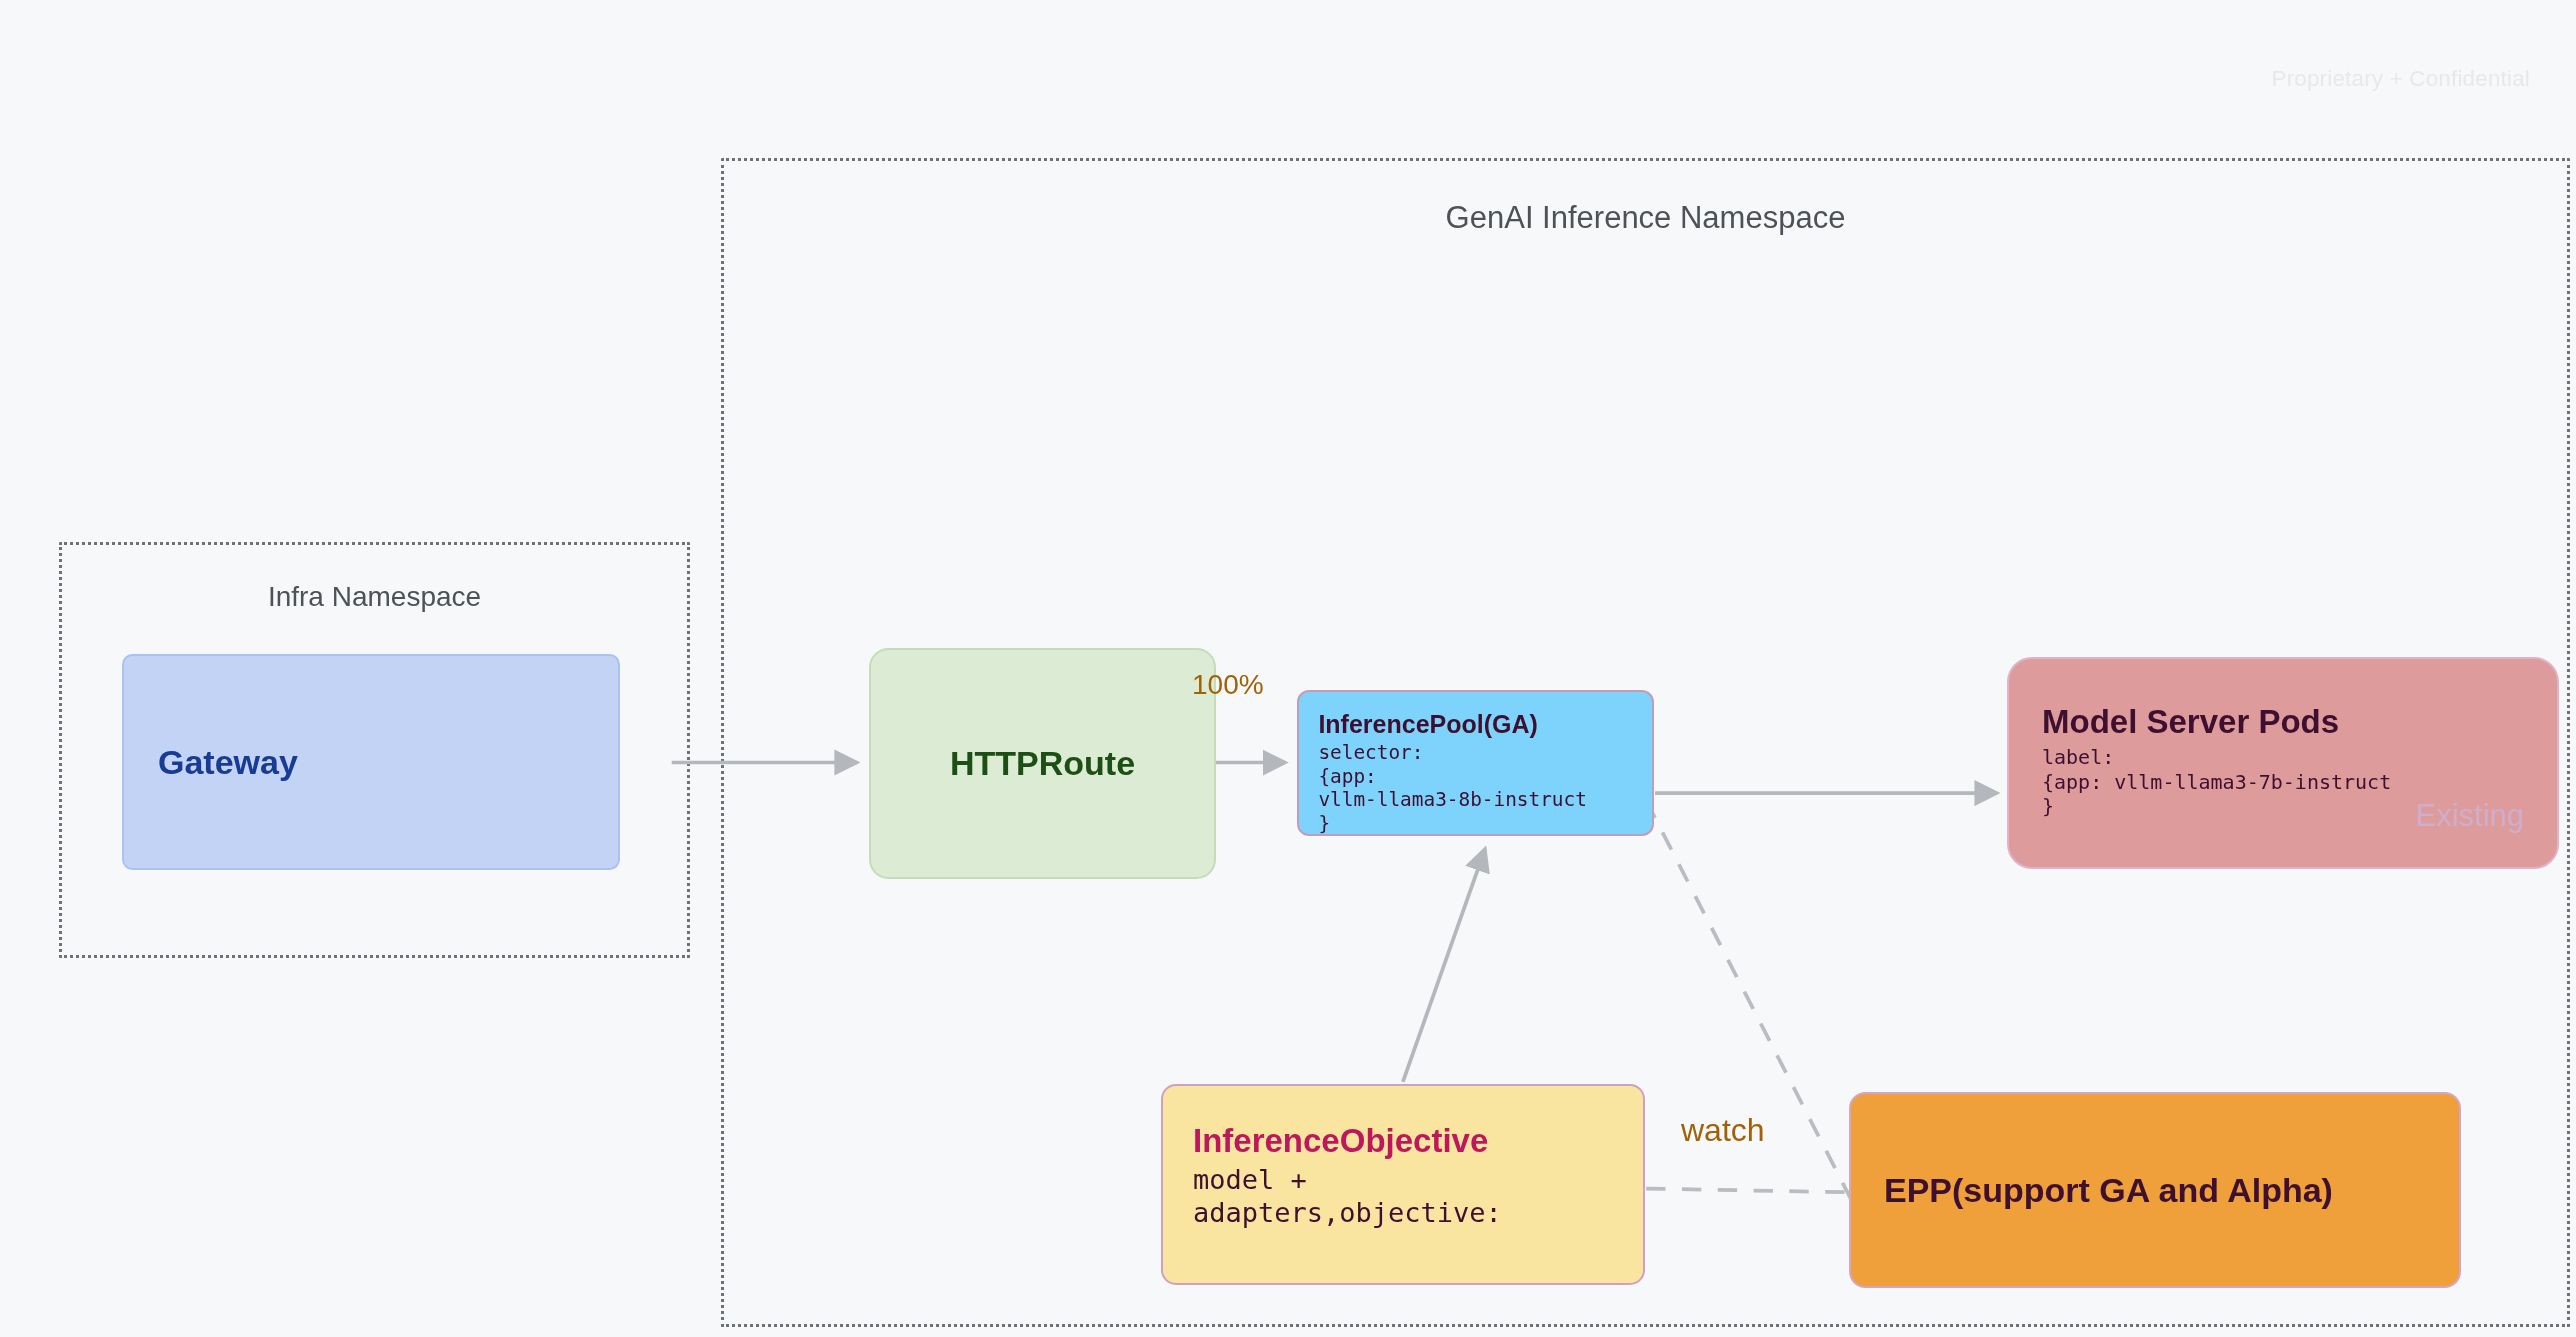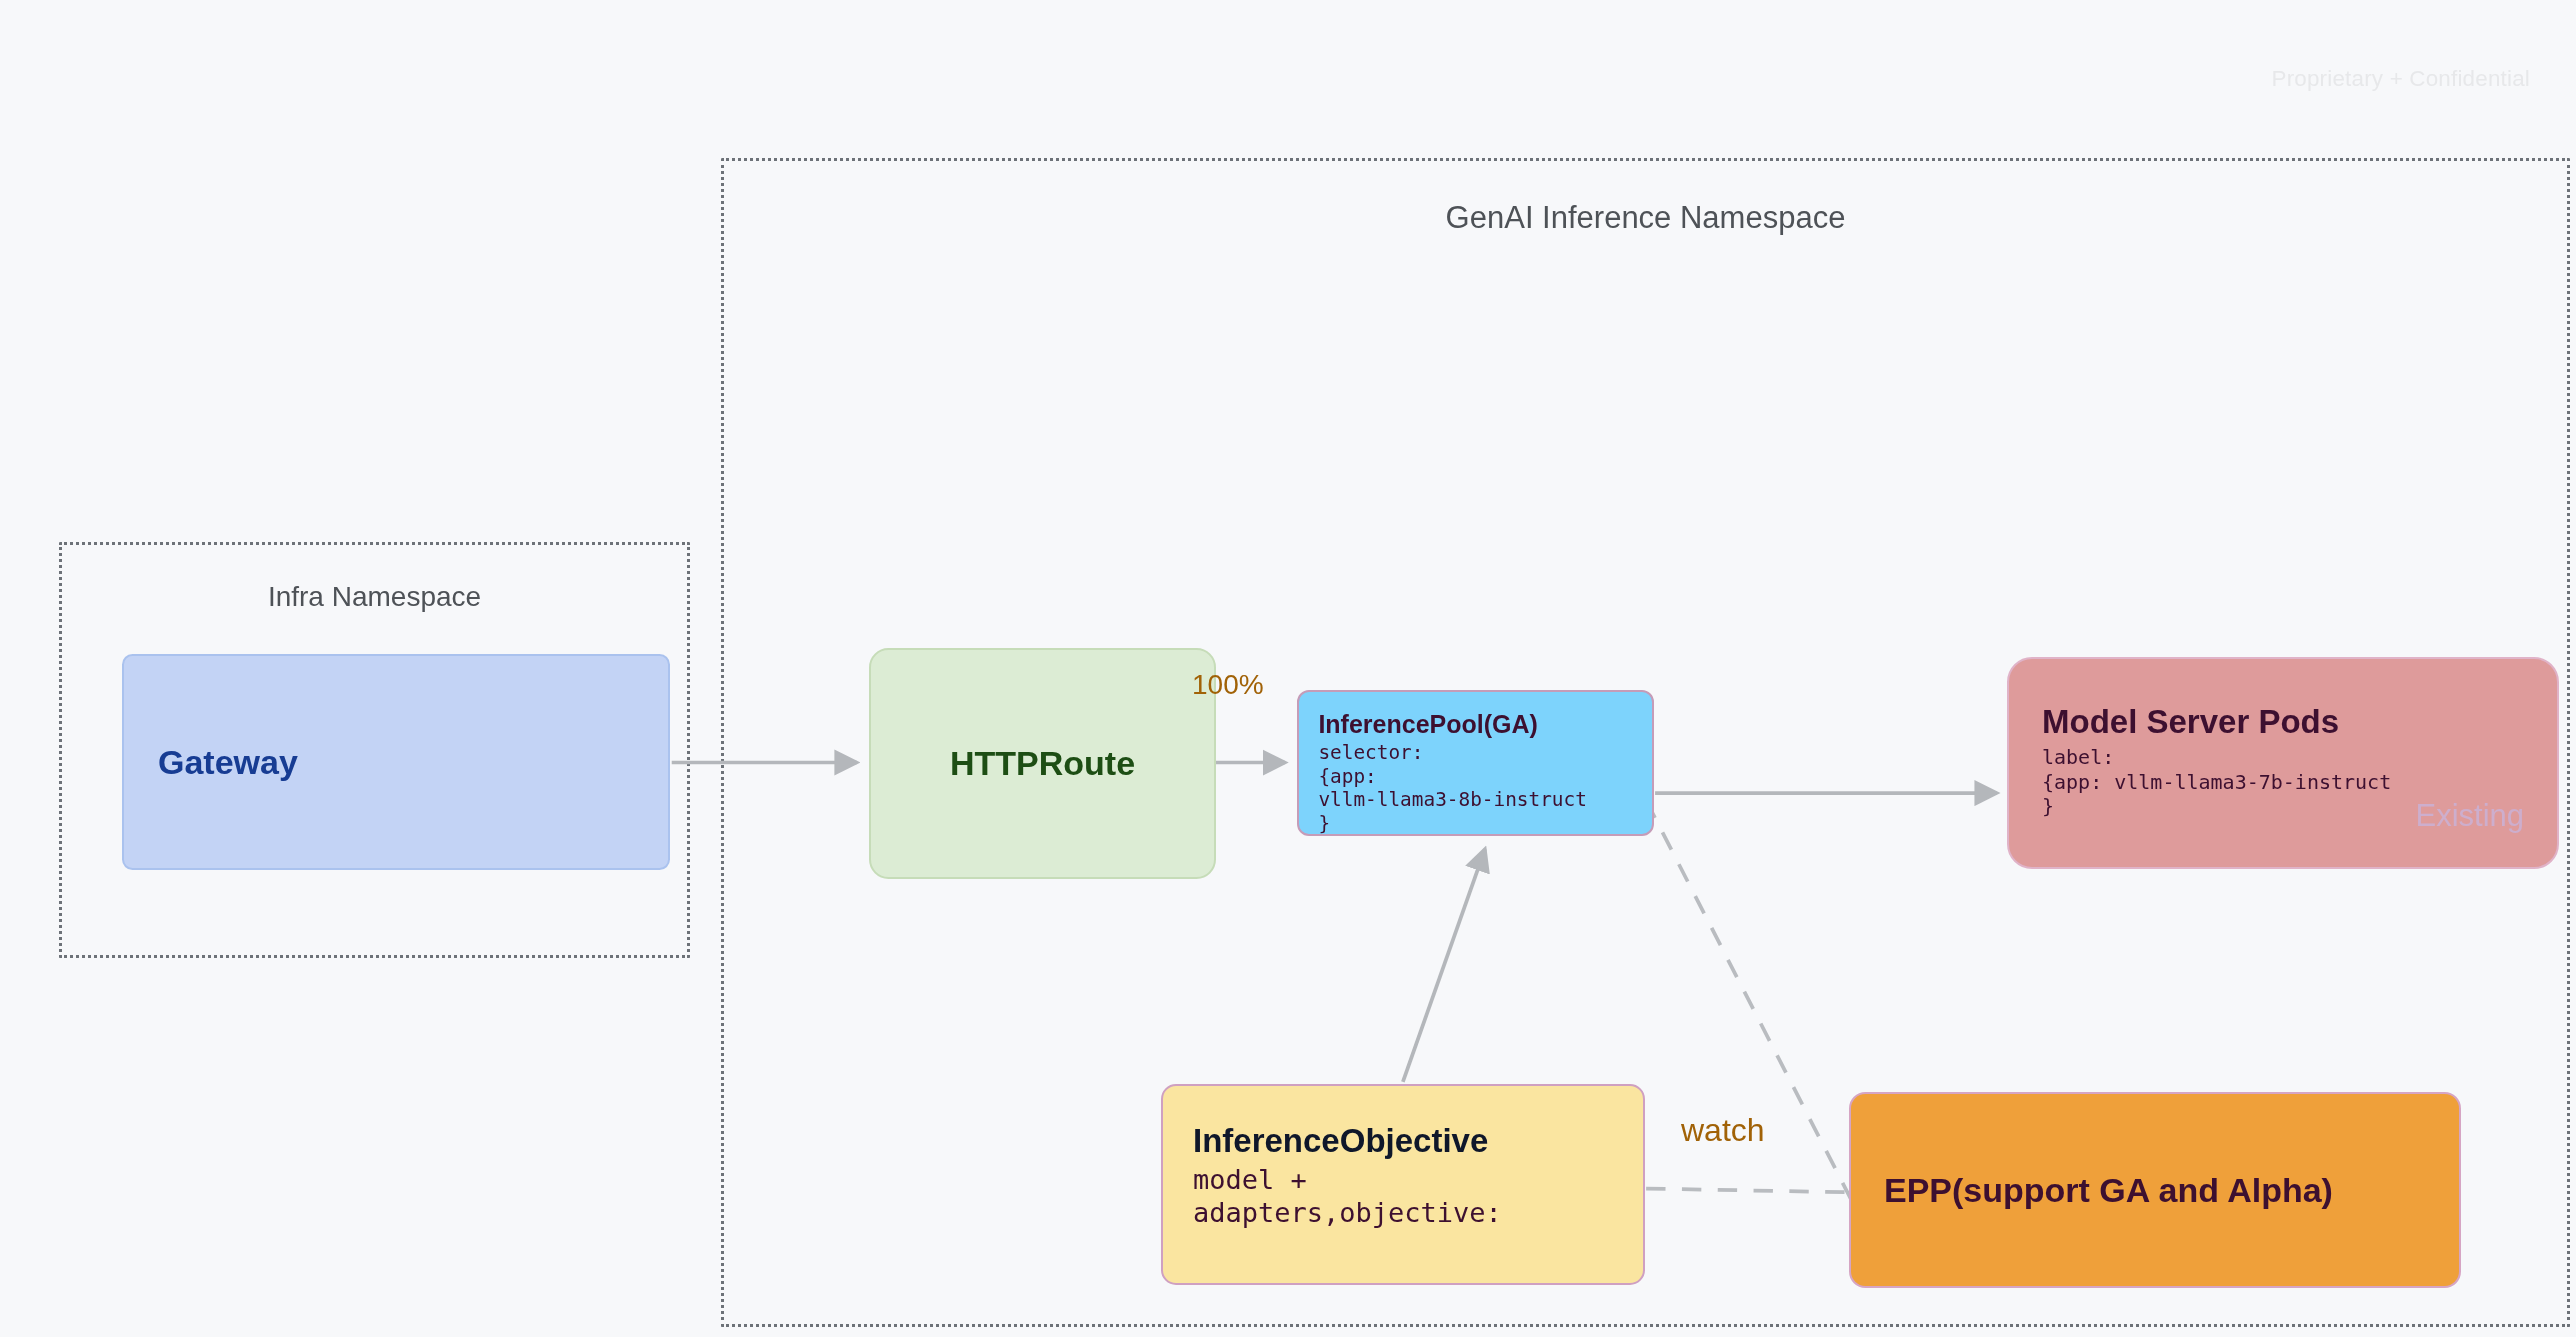--- a/index.html
+++ b/index.html
@@ -78,21 +78,21 @@
   .node .code {
     font-family: "DejaVu Sans Mono", "Liberation Mono", monospace;
     line-height: 1.22;
     white-space: pre-line;
   }
 
   
   #node-gateway {
     left: 122px;
     top: 654px;
-    width: 548px;
+    width: 498px;
     height: 216px;
     background: #c3d3f5;
     border: 2.2px solid #aac2ee;
     border-radius: 10.4px;
     display: flex;
     align-items: center;
   }
   #node-gateway .title {
     margin-left: 34px;
     font-size: 34px;
@@ -173,21 +173,21 @@
     top: 1084px;
     width: 484px;
     height: 201px;
     background: #fae5a0;
     border: 2.2px solid #cfa0c1;
     border-radius: 15px;
     padding: 37px 0 0 30px;
   }
   #node-inferenceobjective .title {
     font-size: 33px;
-    color: #0f172a;
+    color: #be185d;
     margin-bottom: 4.5px;
   }
   #node-inferenceobjective .code {
     font-size: 27px;
     color: #3d1030;
   }
 
   
   #node-epp {
     left: 1849px;

